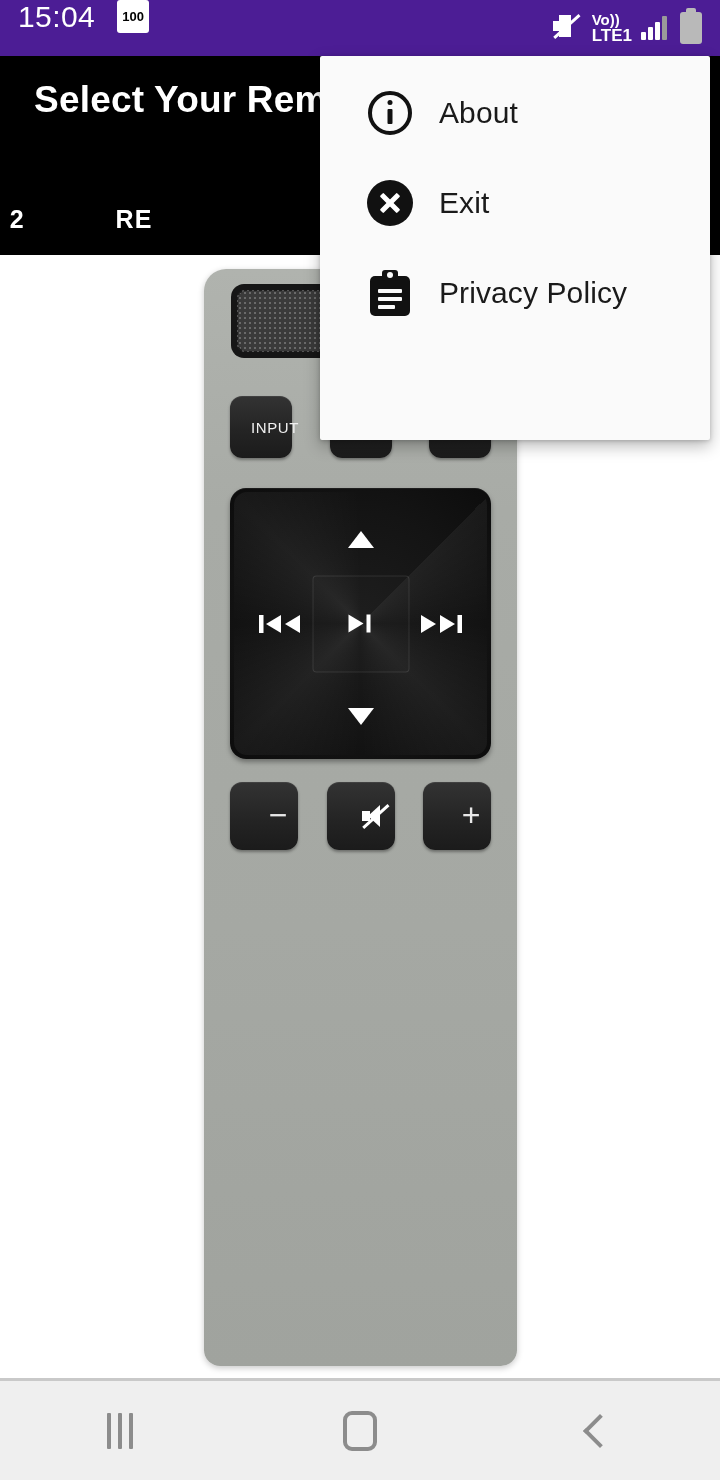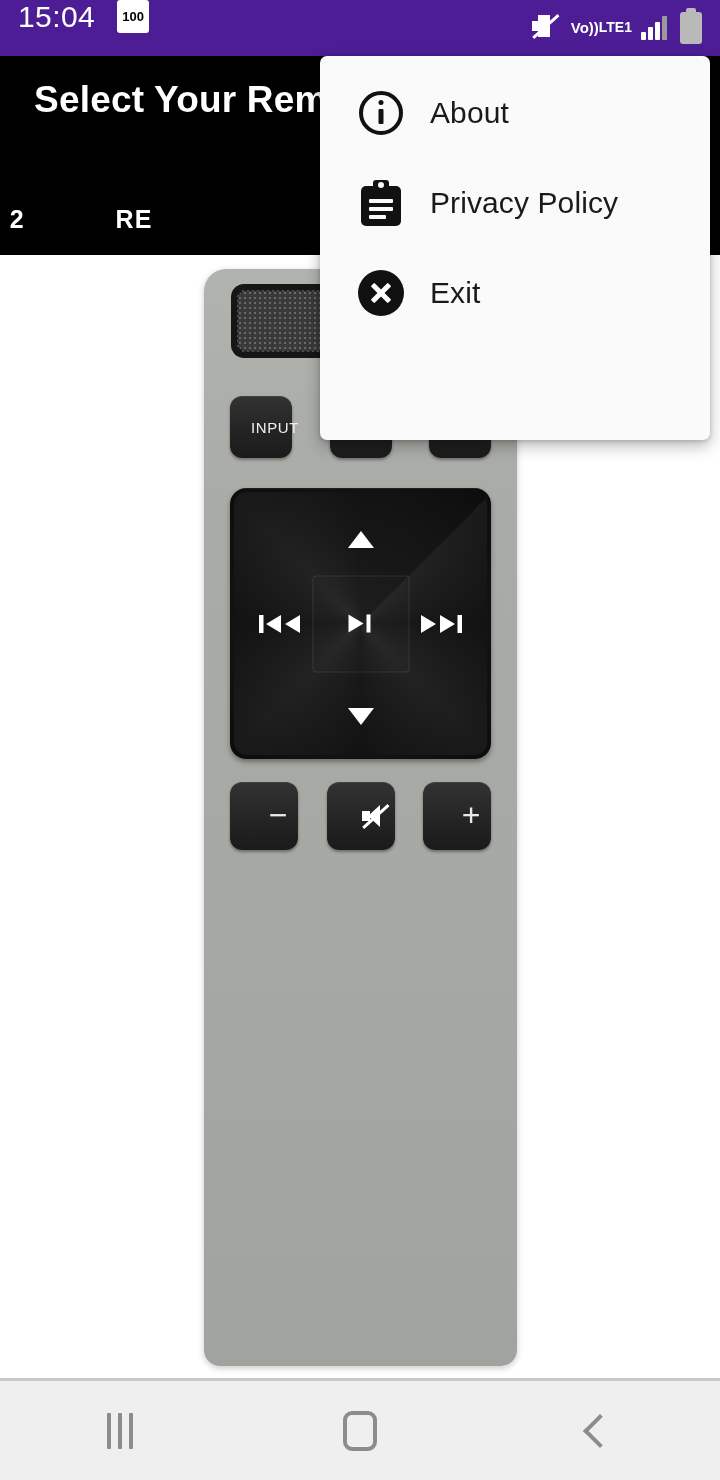--- a/index.html
+++ b/index.html
@@ -22,23 +22,23 @@
     margin-left:22px; width:32px; height:33px; background:#fff; border-radius:3px;
     position:relative; display:flex; align-items:center; justify-content:center;
   }
   .batt-100::before{
     content:""; position:absolute; top:-5px; left:50%; transform:translateX(-50%);
     width:11px; height:5px; background:#fff; border-radius:2px 2px 0 0;
   }
   .batt-100 span{ color:#000; font-size:13px; font-weight:700; line-height:1; }
   #status-right{ margin-left:auto; display:flex; align-items:center; gap:9px; }
   .mute-ic{ width:32px; height:30px; position:relative; }
-  .volte{ display:flex; flex-direction:row; align-items:flex-start; line-height:1.02; }
+  .volte{ display:flex; flex-direction:column; align-items:flex-start; line-height:1.02; }
   .volte .t1{ font-size:15px; font-weight:700; }
-  .volte .t2{ font-size:14px; font-weight:700; }
+  .volte .t2{ font-size:17px; font-weight:700; }
   .bars{ display:flex; align-items:flex-end; gap:2px; height:24px; }
   .bars i{ display:block; width:5px; background:#fff; border-radius:1px; }
   .bars i:nth-child(1){ height:8px; }
   .bars i:nth-child(2){ height:13px; }
   .bars i:nth-child(3){ height:18px; }
   .bars i:nth-child(4){ height:24px; background:#9a9a9a; }
   .batt-r{
     width:22px; height:32px; background:#b9b9b9; border-radius:3px; position:relative;
     margin-left:4px;
   }
@@ -157,23 +157,23 @@
   }
   .spk .slash{
     position:absolute; left:-1px; top:12px; width:34px; height:3.4px; background:#fff;
     transform:rotate(-42deg); transform-origin:center;
   }
   .spk.white-on-black .body,.spk.white-on-black .cone,.spk.white-on-black .slash{ background:#fff; }
 
   
   #overflow-menu{
     position:absolute; left:320px; top:56px; width:390px; height:384px;
-    background:#fafafa; border-radius:7px; z-index:60;
+    background:#fafafa; border-radius:2px; z-index:60;
     box-shadow:0 6px 16px rgba(0,0,0,.28), 0 1px 4px rgba(0,0,0,.18);
-    padding:12px 5px;
+    padding:12px 14px;
   }
   .menu-item{
     height:90px; display:flex; align-items:center; padding-left:33px; cursor:default;
   }
   .menu-icon{
     width:46px; height:46px; flex:0 0 46px; position:relative;
     display:flex; align-items:center; justify-content:center;
     margin-right:26px;
   }
   .menu-label{ font-size:30px; color:#1a1a1a; letter-spacing:.1px; }
@@ -354,42 +354,42 @@
 
 <div id="overflow-menu">
 
   <div class="menu-item">
     <span class="menu-icon">
       <span class="ic-info"></span>
     </span>
     <span class="menu-label">About</span>
   </div>
 
+
+  <div class="menu-item">
+    <span class="menu-icon">
+      <span class="ic-closex"></span>
+    </span>
+    <span class="menu-label">Exit</span>
+  </div>
 
   <div class="menu-item">
     <span class="menu-icon">
       <span class="ic-clip">
         <span class="board"></span>
           <span class="tab"></span>
           <span class="dot"></span>
         <span class="ln ln1"></span>
           <span class="ln ln2"></span>
           <span class="ln ln3"></span>
       </span>
     </span>
     <span class="menu-label">Privacy Policy</span>
   </div>
 
-  <div class="menu-item">
-    <span class="menu-icon">
-      <span class="ic-closex"></span>
-    </span>
-    <span class="menu-label">Exit</span>
-  </div>
-
 </div>
 
 <div id="nav-bar">
   <div class="nav-btn">
     <span class="ic-recents">
         <i></i>
         <i></i>
         <i></i>
       </span>
   </div>

